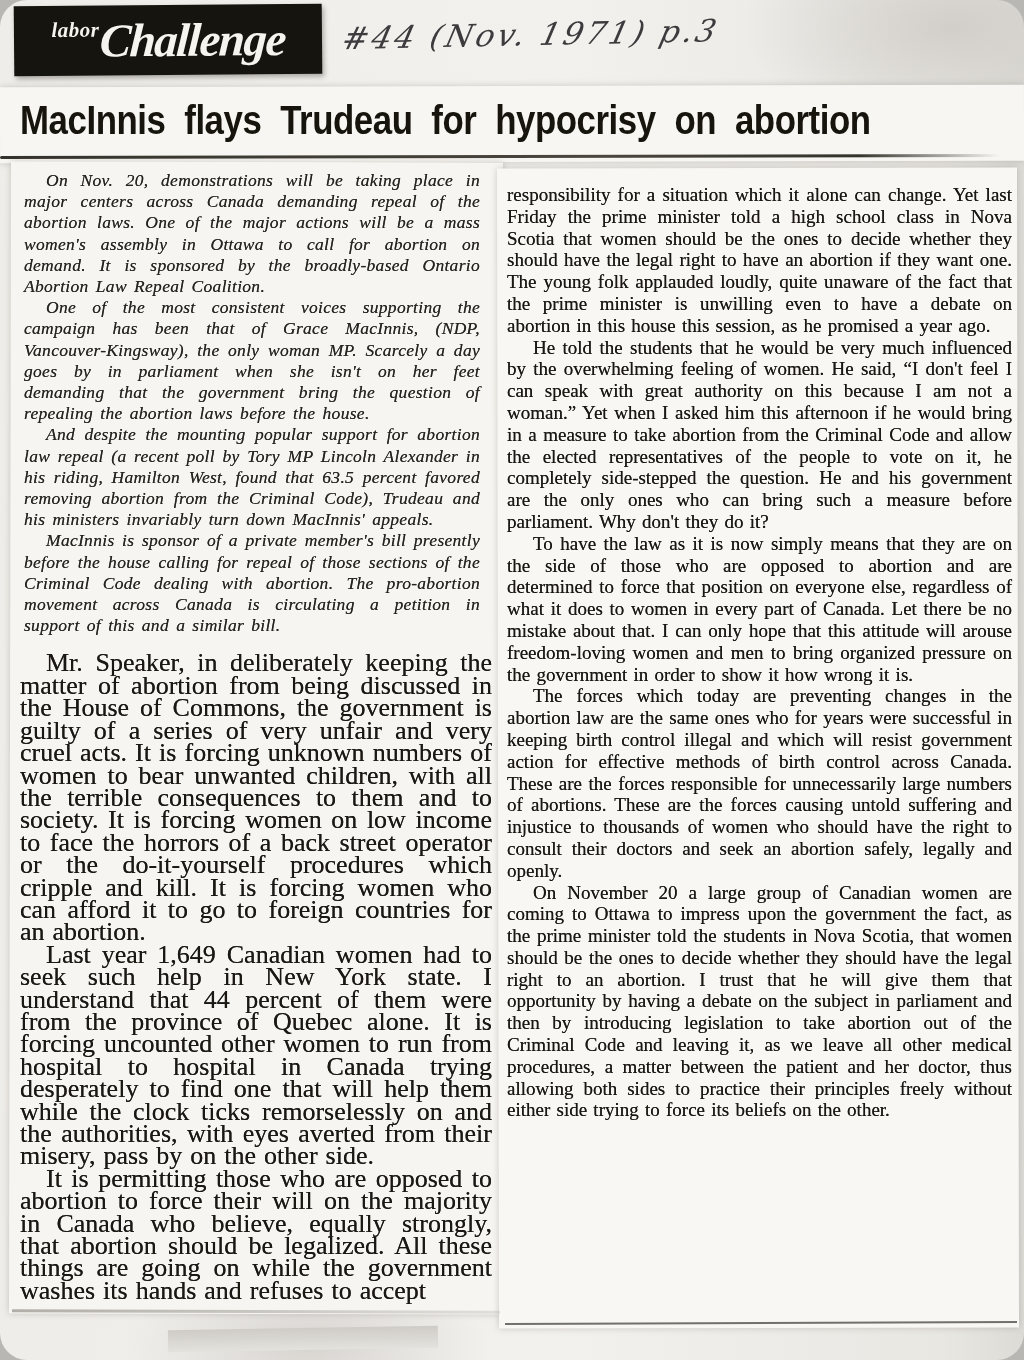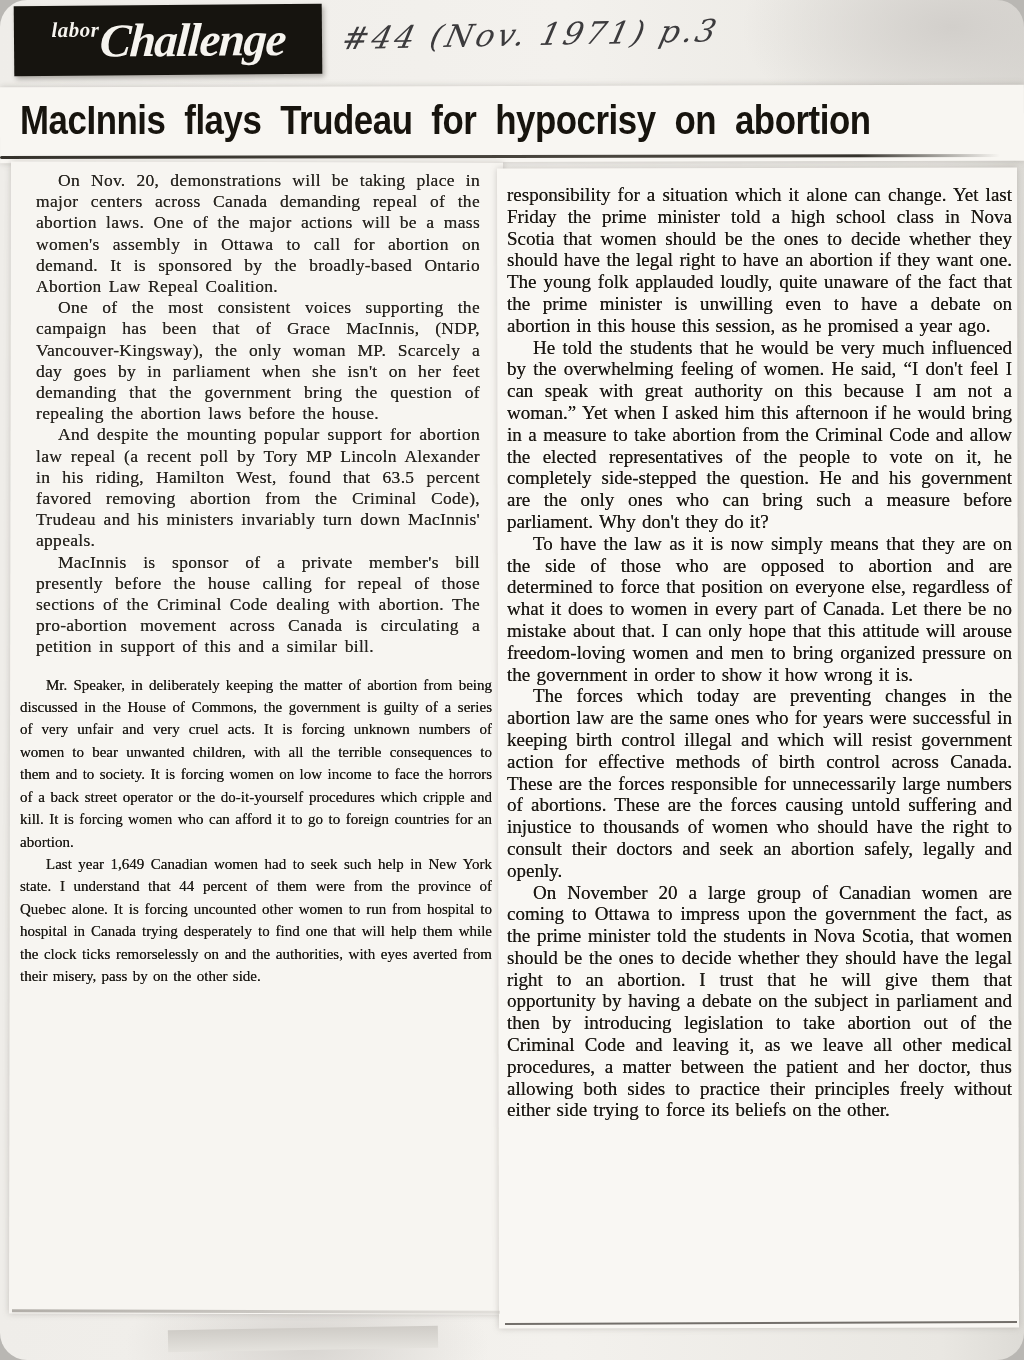--- a/index.html
+++ b/index.html
@@ -48,27 +48,27 @@
   .headline-rule{
     position:absolute;left:0;top:155px;width:1010px;height:3px;
     background:linear-gradient(90deg,#35322c 0%,#4a463f 60%,#35322c 85%,rgba(53,50,44,0) 99%);
     transform:rotate(-.12deg);border-radius:2px;
   }
   
   .col{position:absolute;text-align:justify;color:#1d1a15;}
   .col p{margin:0;}
   .col-left{left:20px;top:170px;width:472px;}
   .intro{
-    margin-left:16px;margin-right:12px;
-    font-size:17.5px;line-height:21.2px;
+    margin-left:4px;margin-right:12px;
+    font-style:italic;font-size:17.5px;line-height:21.2px;
     letter-spacing:.3px;word-spacing:2.5px;color:#27241f;
   }
   .intro p{text-indent:22px;}
   .speech{
-    margin-top:16px;font-size:15px;line-height:22.4px;
+    margin-top:16px;font-size:26px;line-height:22.4px;
     word-spacing:1.5px;color:#1b1813;text-shadow:0 0 .4px rgba(27,24,19,.85);
   }
   .speech p{text-indent:26px;}
   .col-right{
     left:507px;top:184px;width:505px;
     font-size:19px;line-height:21.8px;word-spacing:1.5px;color:#1b1813;
     text-shadow:0 0 .4px rgba(27,24,19,.85);
   }
   .col-right p{text-indent:26px;}
   .col-right p:first-child{text-indent:0;}
@@ -101,20 +101,21 @@
   <div class="col col-left">
     <div class="intro">
       <p>On Nov. 20, demonstrations will be taking place in major centers across Canada demanding repeal of the abortion laws. One of the major actions will be a mass women's assembly in Ottawa to call for abortion on demand. It is sponsored by the broadly-based Ontario Abortion Law Repeal Coalition.</p>
       <p>One of the most consistent voices supporting the campaign has been that of Grace MacInnis, (NDP, Vancouver-Kingsway), the only woman MP. Scarcely a day goes by in parliament when she isn't on her feet demanding that the government bring the question of repealing the abortion laws before the house.</p>
       <p>And despite the mounting popular support for abortion law repeal (a recent poll by Tory MP Lincoln Alexander in his riding, Hamilton West, found that 63.5 percent favored removing abortion from the Criminal Code), Trudeau and his ministers invariably turn down MacInnis' appeals.</p>
       <p>MacInnis is sponsor of a private member's bill presently before the house calling for repeal of those sections of the Criminal Code dealing with abortion. The pro-abortion movement across Canada is circulating a petition in support of this and a similar bill.</p>
     </div>
     <div class="speech">
       <p>Mr. Speaker, in deliberately keeping the matter of abortion from being discussed in the House of Commons, the government is guilty of a series of very unfair and very cruel acts. It is forcing unknown numbers of women to bear unwanted children, with all the terrible consequences to them and to society. It is forcing women on low income to face the horrors of a back street operator or the do-it-yourself procedures which cripple and kill. It is forcing women who can afford it to go to foreign countries for an abortion.</p>
       <p>Last year 1,649 Canadian women had to seek such help in New York state. I understand that 44 percent of them were from the province of Quebec alone. It is forcing uncounted other women to run from hospital to hospital in Canada trying desperately to find one that will help them while the clock ticks remorselessly on and the authorities, with eyes averted from their misery, pass by on the other side.</p>
+      <p>It is permitting those who are opposed to abortion to force their will on the majority in Canada who believe, equally strongly, that abortion should be legalized. All these things are going on while the government washes its hands and refuses to accept</p>
     </div>
   </div>
 
   <div class="col col-right">
     <p>responsibility for a situation which it alone can change. Yet last Friday the prime minister told a high school class in Nova Scotia that women should be the ones to decide whether they should have the legal right to have an abortion if they want one. The young folk applauded loudly, quite unaware of the fact that the prime minister is unwilling even to have a debate on abortion in this house this session, as he promised a year ago.</p>
     <p>He told the students that he would be very much influenced by the overwhelming feeling of women. He said, “I don't feel I can speak with great authority on this because I am not a woman.” Yet when I asked him this afternoon if he would bring in a measure to take abortion from the Criminal Code and allow the elected representatives of the people to vote on it, he completely side-stepped the question. He and his government are the only ones who can bring such a measure before parliament. Why don't they do it?</p>
     <p>To have the law as it is now simply means that they are on the side of those who are opposed to abortion and are determined to force that position on everyone else, regardless of what it does to women in every part of Canada. Let there be no mistake about that. I can only hope that this attitude will arouse freedom-loving women and men to bring organized pressure on the government in order to show it how wrong it is.</p>
     <p>The forces which today are preventing changes in the abortion law are the same ones who for years were successful in keeping birth control illegal and which will resist government action for effective methods of birth control across Canada. These are the forces responsible for unnecessarily large numbers of abortions. These are the forces causing untold suffering and injustice to thousands of women who should have the right to consult their doctors and seek an abortion safely, legally and openly.</p>
     <p>On November 20 a large group of Canadian women are coming to Ottawa to impress upon the government the fact, as the prime minister told the students in Nova Scotia, that women should be the ones to decide whether they should have the legal right to an abortion. I trust that he will give them that opportunity by having a debate on the subject in parliament and then by introducing legislation to take abortion out of the Criminal Code and leaving it, as we leave all other medical procedures, a matter between the patient and her doctor, thus allowing both sides to practice their principles freely without either side trying to force its beliefs on the other.</p>
   </div>

